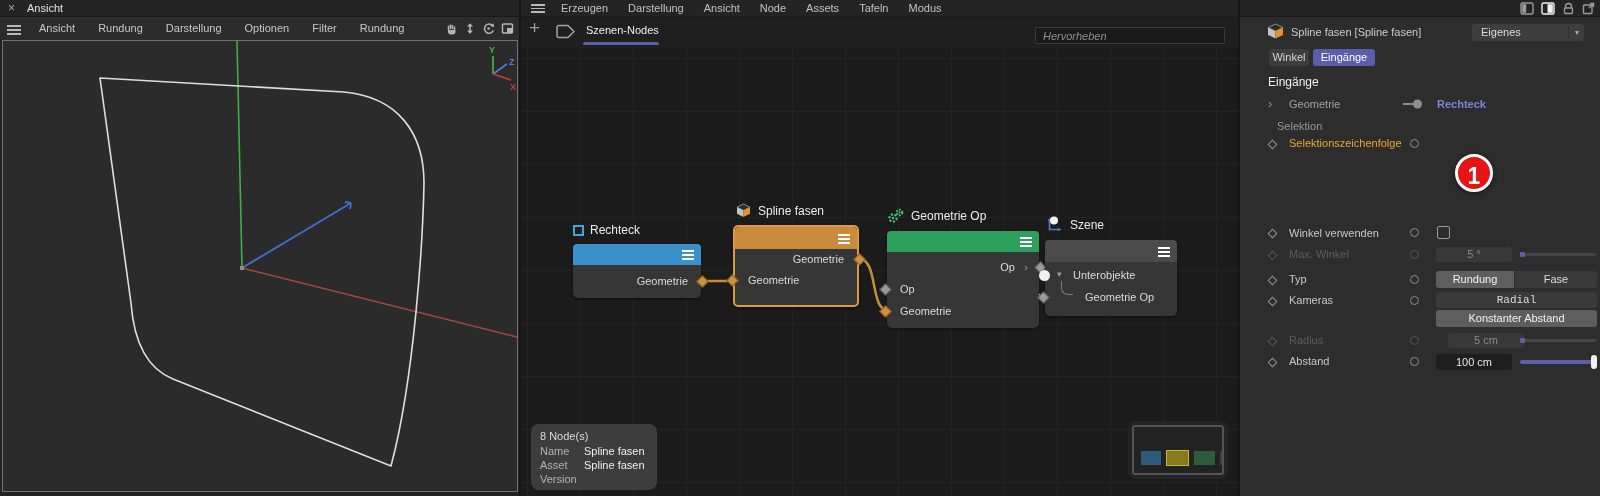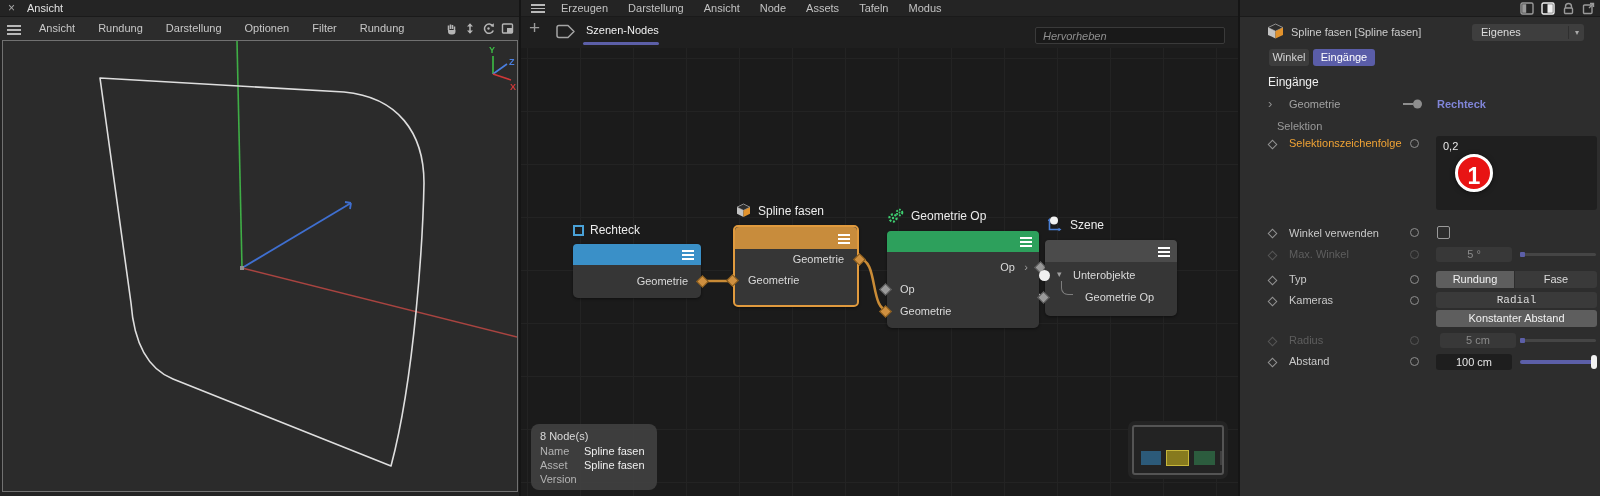--- a/index.html
+++ b/index.html
@@ -345,21 +345,20 @@
         <line x1="0" y1="5" x2="10" y2="5" stroke="#8e8e8e" stroke-width="2"></line>
         <circle cx="14.5" cy="5" r="4.5" fill="#8e8e8e"></circle>
       </svg>
     <span class="abs" style="left:197px;top:81px;color:#8085d8;font-weight:bold;">Rechteck</span>
 
     <span class="ilabel" style="left:37px;top:103px;color:#9a9a9a;">Selektion</span>
 
     <span class="idia" style="left:29px;top:124px;"></span>
     <span class="ilabel" style="left:49px;top:120px;color:#f0a335;">Selektionszeichenfolge</span>
     <span class="iport" style="left:170px;top:122px;"></span>
-    <div class="abs" style="left:196px;top:119px;width:161px;height:74px;background:#1f1f1f;border-radius:3px;padding:4px 7px;color:#e8e8e8;">0,2</div>
     <div class="abs" style="left:215px;top:137px;width:38px;height:38px;border-radius:50%;background:#e81414;border:3px solid #ffffff;color:#ffffff;font-size:23px;font-weight:bold;text-align:center;line-height:38px;box-shadow:0 1px 5px rgba(0,0,0,.5);">1</div>
 
     <span class="idia" style="left:29px;top:213px;"></span>
     <span class="ilabel" style="left:49px;top:210px;color:#c9c9c9;">Winkel verwenden</span>
     <span class="iport" style="left:170px;top:211px;"></span>
     <span class="abs" style="left:197px;top:209px;width:13px;height:13px;border:1.5px solid #9a9a9a;border-radius:2px;background:#2d2d2d;"></span>
 
     <span class="idia dis" style="left:29px;top:235px;"></span>
     <span class="ilabel" style="left:49px;top:231px;color:#5e5e5e;">Max. Winkel</span>
     <span class="iport dis" style="left:170px;top:233px;"></span>
@@ -375,21 +374,21 @@
 
     <span class="idia" style="left:29px;top:281px;"></span>
     <span class="ilabel" style="left:49px;top:277px;color:#c9c9c9;">Kameras</span>
     <span class="iport" style="left:170px;top:279px;"></span>
     <span class="ibtn" style="left:196px;top:275px;width:161px;height:16px;line-height:16px;font-family:Liberation Mono, monospace;">Radial</span>
     <span class="ibtn on" style="left:196px;top:293px;width:161px;height:17px;line-height:17px;">Konstanter Abstand</span>
 
     <span class="idia dis" style="left:29px;top:321px;"></span>
     <span class="ilabel" style="left:49px;top:317px;color:#5e5e5e;">Radius</span>
     <span class="iport dis" style="left:170px;top:319px;"></span>
-    <span class="ifield dis" style="left:200px;top:316px;width:76px;height:15px;line-height:15px;">5 cm</span>
+    <span class="ifield dis" style="left:208px;top:316px;width:76px;height:15px;line-height:15px;">5 cm</span>
     <span class="itrack" style="left:280px;top:322px;width:76px;"></span>
     <span class="abs" style="left:280px;top:321px;width:5px;height:5px;background:#5c5fa8;border-radius:1px;"></span>
 
     <span class="idia" style="left:29px;top:342px;"></span>
     <span class="ilabel" style="left:49px;top:338px;color:#c9c9c9;">Abstand</span>
     <span class="iport" style="left:170px;top:340px;"></span>
     <span class="ifield" style="left:196px;top:337px;width:76px;height:16px;line-height:16px;background:#1e1e1e;">100 cm</span>
     <span class="itrack" style="left:280px;top:343px;width:76px;background:#5c5fa8;height:4px;"></span>
     <span class="abs" style="left:351px;top:338px;width:6px;height:14px;background:#f2f2f2;border-radius:3px;"></span>
   </div>

